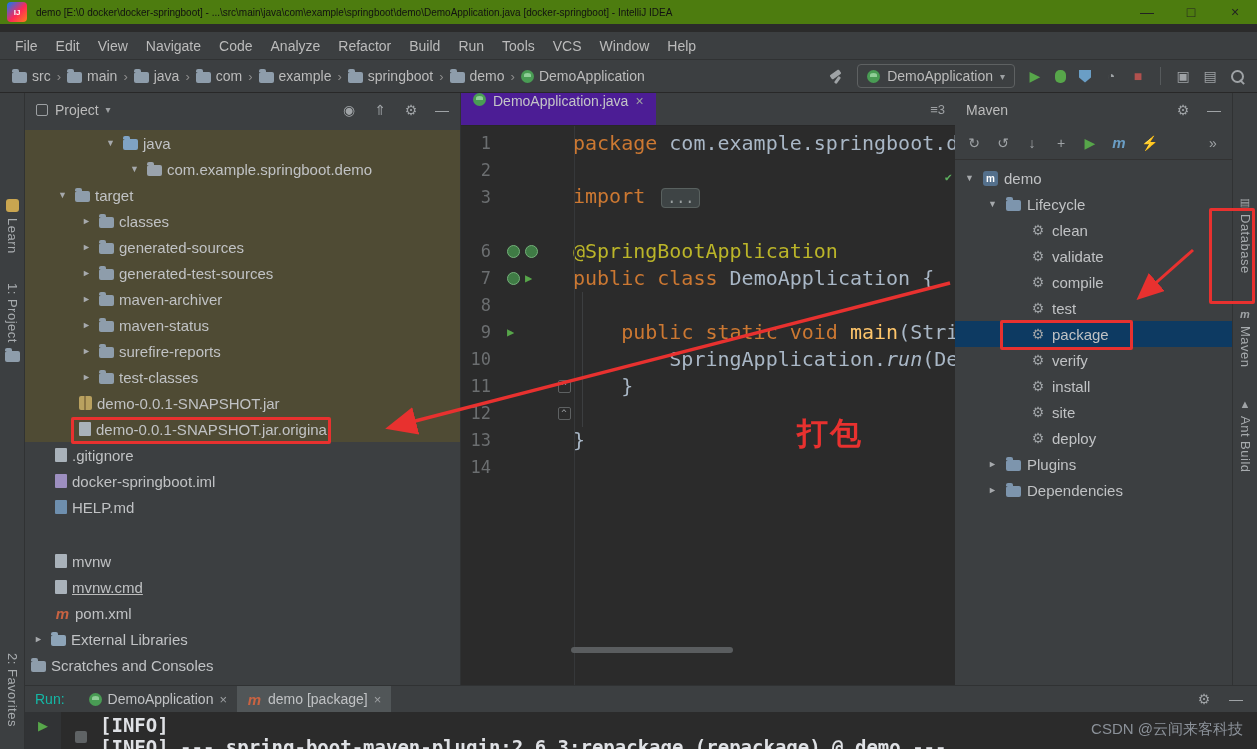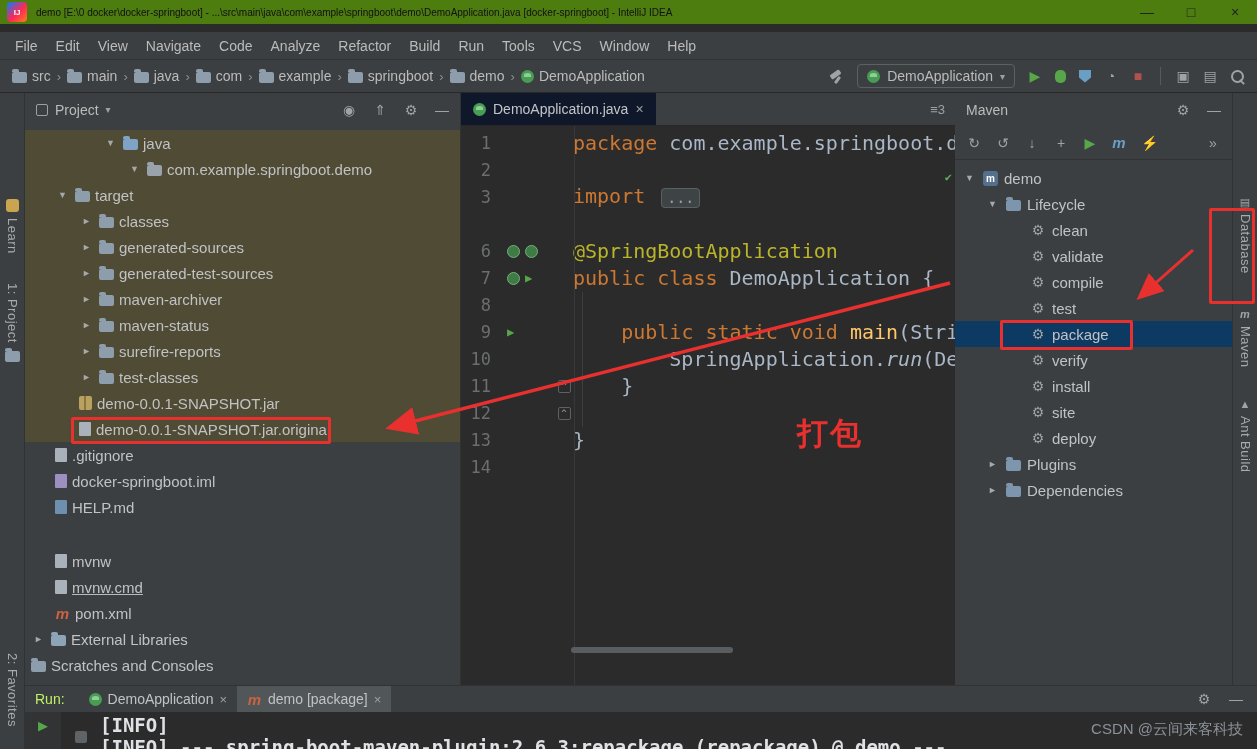--- a/index.html
+++ b/index.html
@@ -81,21 +81,21 @@
 .ph-actions{margin-left:auto;display:flex;gap:17px;align-items:center}
 .tree{position:absolute;top:37px;left:0;right:0;bottom:0;overflow:hidden}
 .tree-row{height:26px;display:flex;align-items:center;gap:5px;font-size:15px;white-space:nowrap}
 .tree-row.olive{background:#4f4b34}
 .tw-arrow{width:15px;font-size:9px;color:#a6a9ac;text-align:center;flex:none}
 .tree-label{color:#c0c2c4}
 
 
 .editor-area{position:absolute;top:93px;left:461px;width:494px;bottom:64px;background:#2b2b2b;overflow:hidden}
 .tabbar{height:33px;background:#3c3f41;border-bottom:1px solid #282828;display:flex;align-items:center}
-.etab{height:100%;display:flex;align-items:center;gap:7px;padding:0 12px;background:#0f172a;font-size:14px;color:#c3c5c7}
+.etab{height:100%;display:flex;gap:7px;padding:0 12px;background:#4c1d95;font-size:14px;color:#c3c5c7}
 .etab-close{color:#9da0a3;font-size:14px}
 .tab-extra{margin-left:auto;padding-right:10px;color:#9da0a3;font-size:13px}
 .editor{position:absolute;top:33px;left:0;right:0;bottom:0;font-family:"DejaVu Sans Mono",monospace;font-size:20px;line-height:27px;padding-top:4px;overflow:hidden}
 .eline{display:flex;height:27px;align-items:center;white-space:pre}
 .lnum{width:38px;text-align:right;padding-right:8px;color:#6b6e70;font-size:17px;flex:none}
 .gicons{width:56px;display:flex;align-items:center;gap:5px;padding-left:8px;flex:none}
 .fcol{width:18px;flex:none;display:flex;align-items:center;justify-content:center}
 .fmark{width:13px;height:13px;border:1px solid #5e6162;border-radius:2px;color:#9da0a3;font-size:9px;line-height:11px;text-align:center}
 .code{flex:1;min-width:0;overflow:hidden}
 .c-k{color:#cc7832}.c-p{color:#a9b7c6}.c-a{color:#bbb529}.c-m{color:#ffc66b}
@@ -109,21 +109,21 @@
 
 .maven-panel{position:absolute;top:93px;left:955px;width:277px;bottom:64px;background:#3c3f41;overflow:hidden}
 .mv-toolbar{height:34px;display:flex;align-items:center;gap:15px;padding:0 12px;border-bottom:1px solid #323232}
 .mv-tree{position:absolute;top:72px;left:0;right:0;bottom:0;overflow:hidden}
 .mv-row{height:26px;display:flex;align-items:center;gap:6px;font-size:15px;white-space:nowrap;color:#c0c2c4}
 .mv-row.sel{background:#0d3a62;color:#e2e6ea}
 .spacer16{width:16px;flex:none}
 
 
 .run-panel{position:absolute;left:25px;right:0;top:685px;height:27px;background:#3c3f41;border-top:1px solid #303233;display:flex;align-items:center;z-index:3}
-.run-label{padding:0 14px 0 10px;font-size:14px;color:#bef264}
+.run-label{padding:0 14px 0 10px;font-size:14px;color:#14b8a6}
 .rtab{height:100%;display:flex;align-items:center;gap:6px;padding:0 10px;font-size:14px;color:#c0c2c4}
 .rtab.sel{background:#515658}
 .rtab-close{color:#9da0a3;font-size:13px}
 #run-actions{margin-left:auto;display:flex;gap:18px;padding-right:14px}
 .console{position:absolute;left:25px;right:0;top:712px;height:37px;background:#2b2b2b;overflow:hidden;z-index:3}
 .console-toolbar{position:absolute;left:0;top:0;width:36px;height:100%;background:#313335;display:flex;justify-content:center;padding-top:7px}
 .console-run-icon{color:#57A64A;font-size:13px;line-height:1}
 .console-icon2{position:absolute;left:50px;top:19px;width:12px;height:12px;background:#5f6365;border-radius:2px}
 .console-lines{position:absolute;left:75px;top:2px;right:230px;font-family:"DejaVu Sans Mono",monospace;font-size:19px;line-height:22px;color:#dfe1e5;font-weight:bold;white-space:nowrap;overflow:hidden}
 .watermark{position:absolute;right:14px;top:8px;font-size:15px;color:#8b9199}

